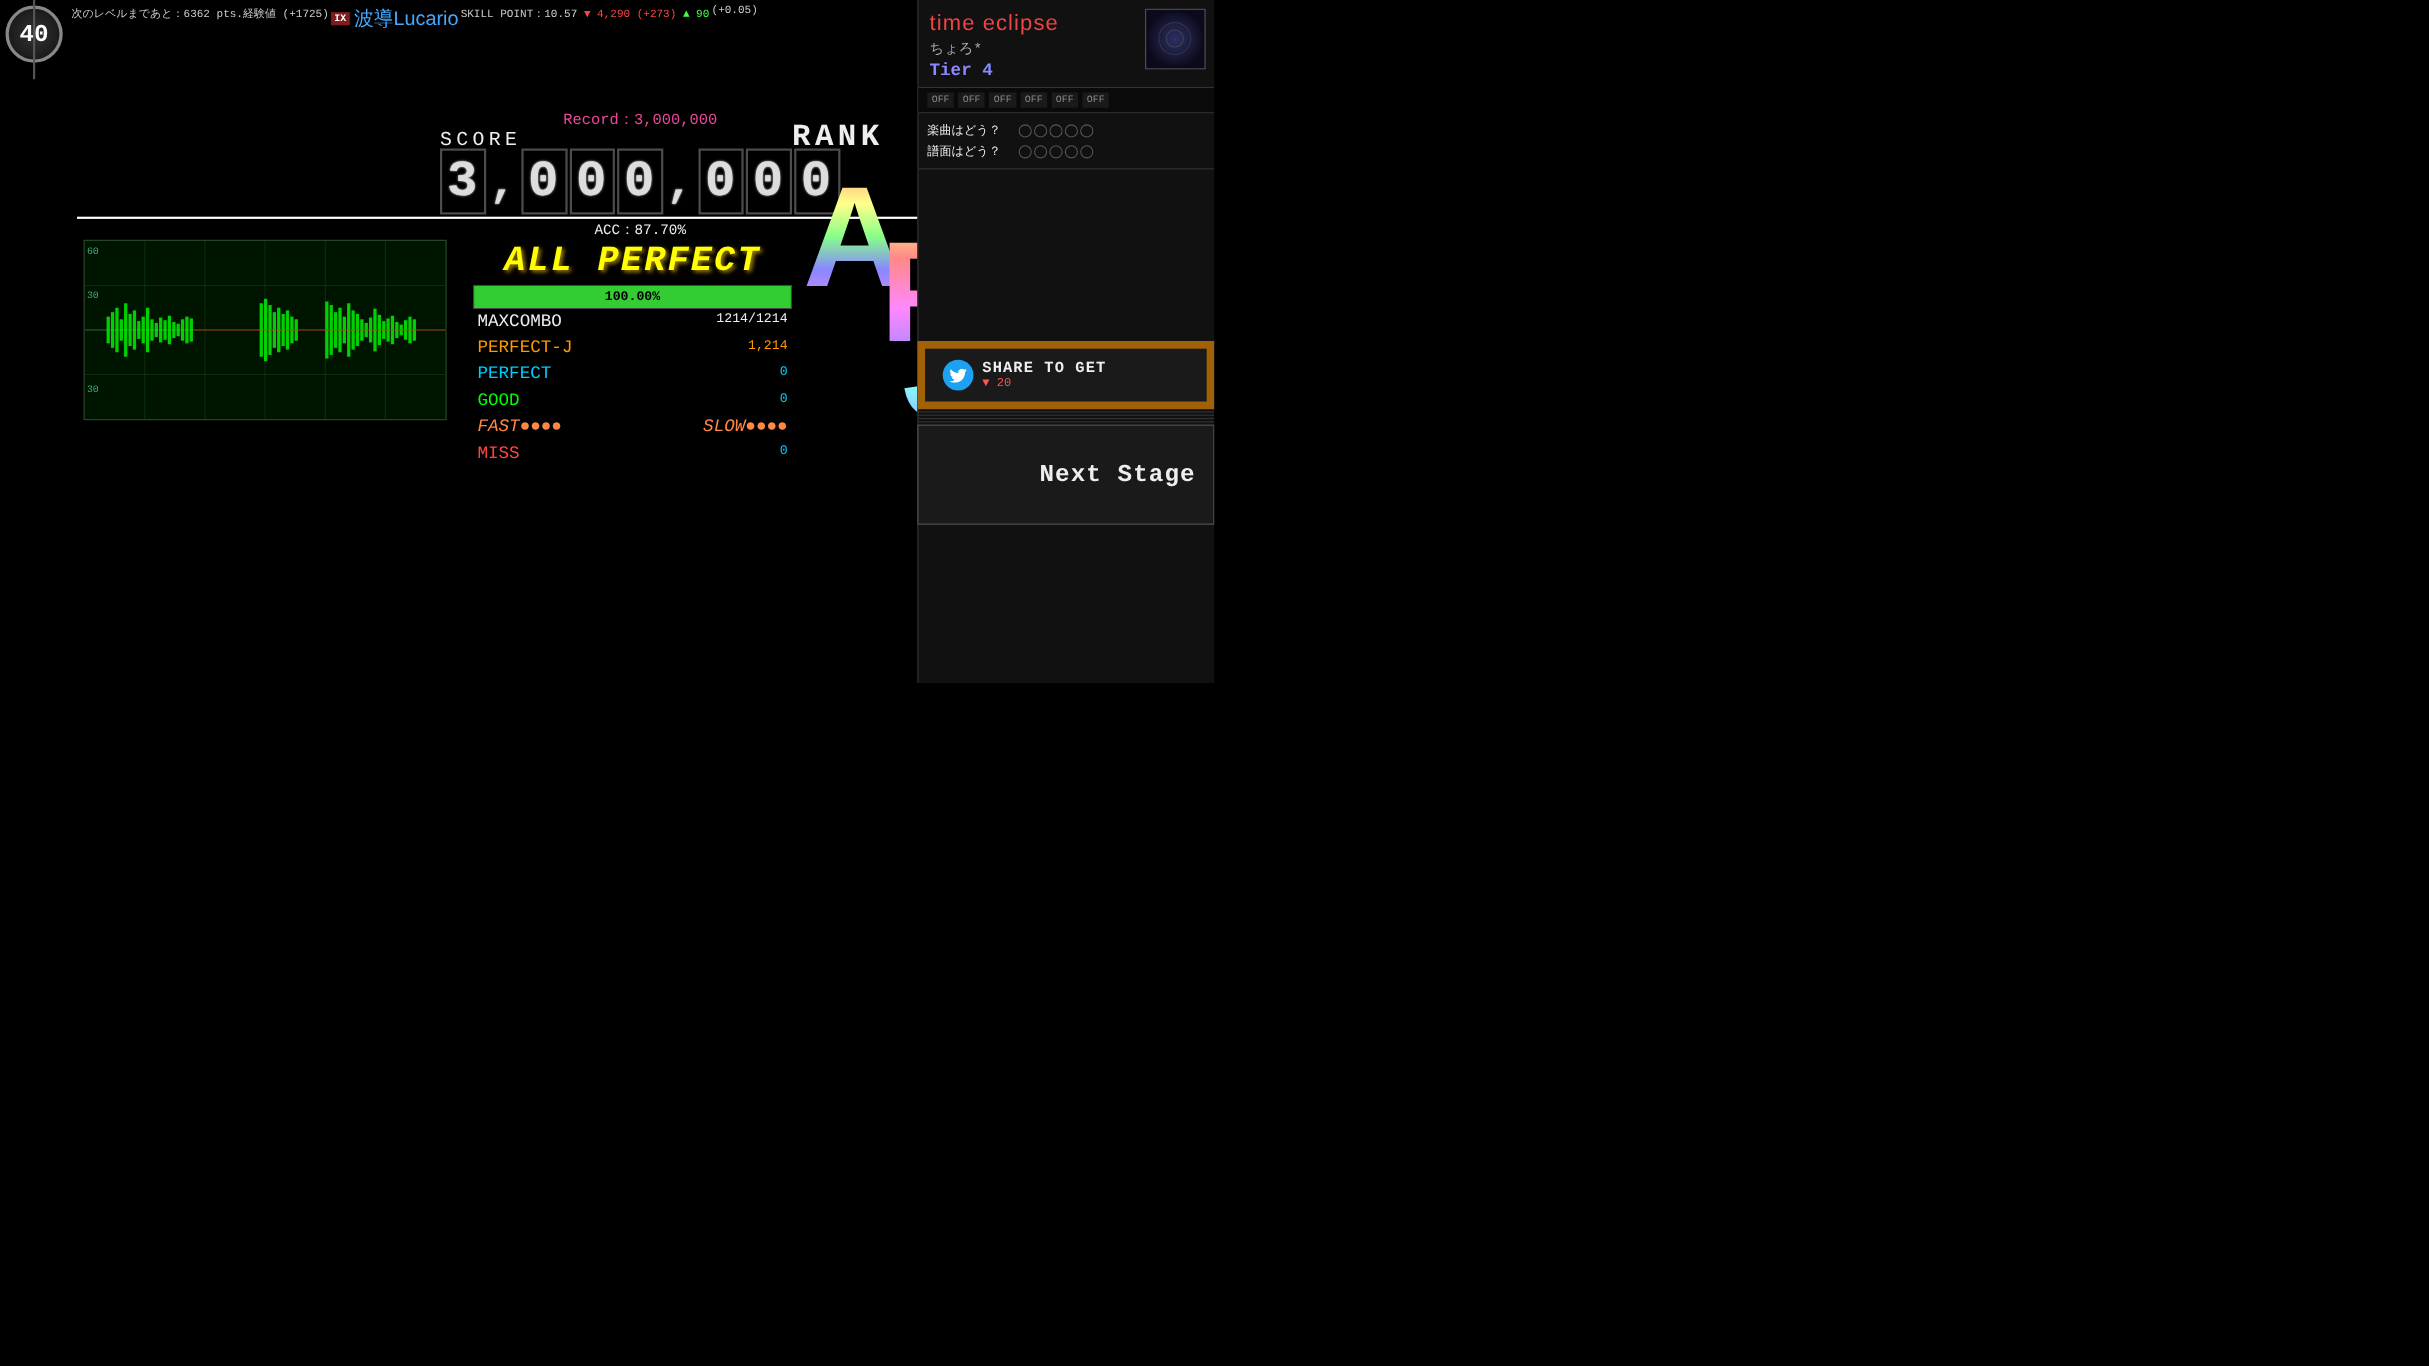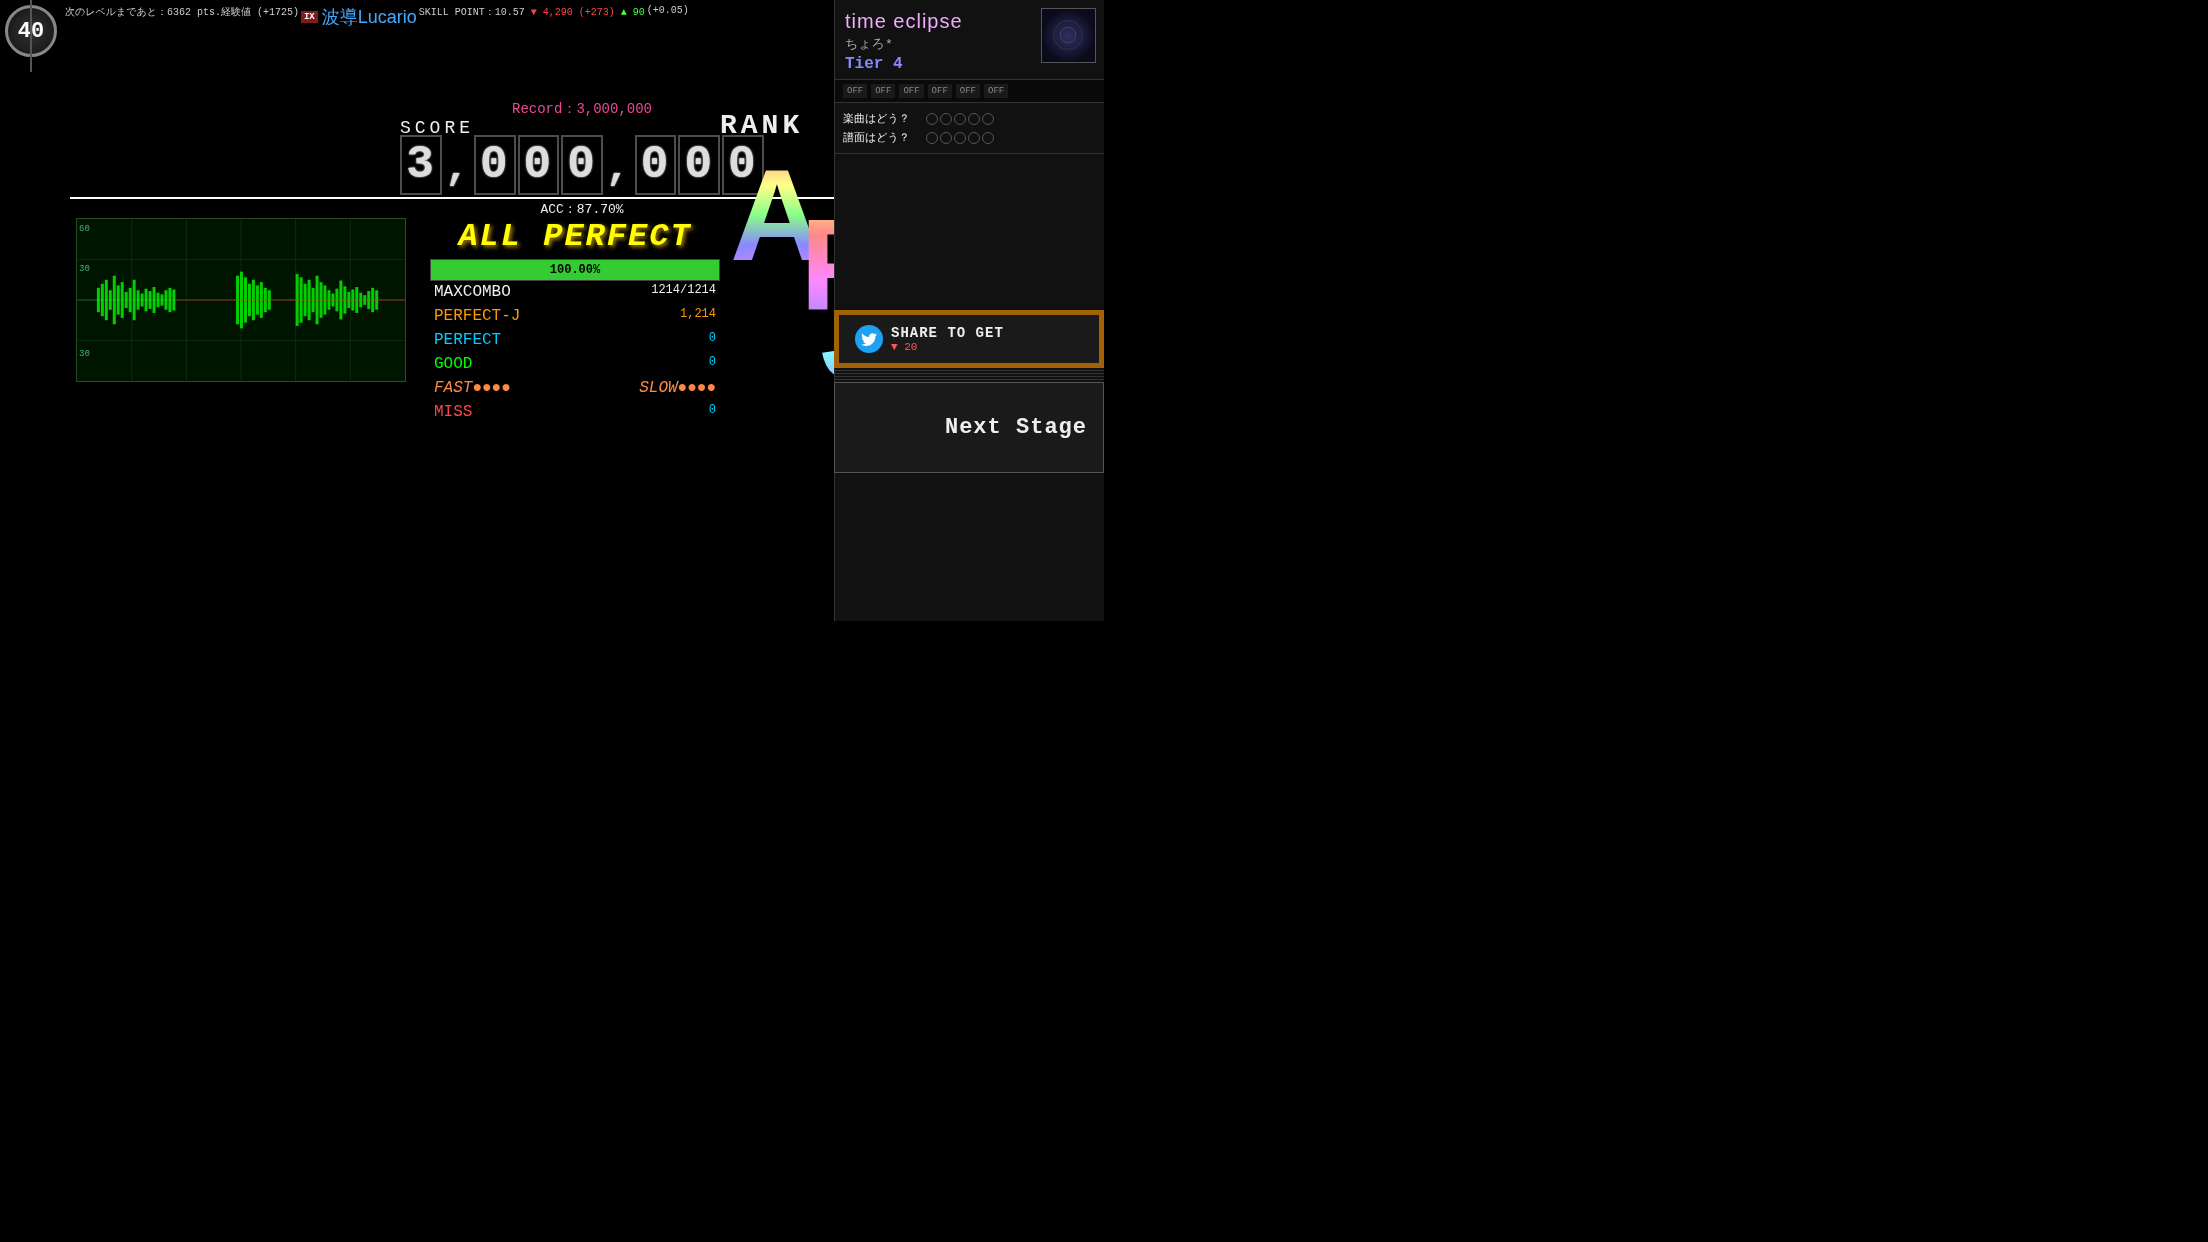--- a/index.html
+++ b/index.html
@@ -236,21 +236,21 @@
       position: absolute;
       top: 0;
       right: 0;
       width: 270px;
       height: 621px;
       background: #111;
       border-left: 1px solid #333;
     }
     .song-title {
       font-size: 20px;
-      color: #f0abfc;
+      color: #ef4444;
       font-family: sans-serif;
       padding: 10px 2px 2px 10px;
       letter-spacing: 1px;
     }
     .song-artist {
       font-size: 13px;
       color: #aaa;
       padding: 0 10px;
     }
     .song-tier {
@@ -371,21 +371,21 @@
       position: absolute;
       top: 310px;
       right: 0;
       width: 270px;
     }
     .share-btn {
       display: flex;
       align-items: center;
       gap: 8px;
       background: #1a1a1a;
-      border: 5px solid #a16207;
+      border: 7px solid #a16207;
       padding: 10px 16px;
       cursor: pointer;
       width: 100%;
       margin-bottom: 2px;
     }
     .twitter-icon {
       width: 28px;
       height: 28px;
       background: #1da1f2;
       border-radius: 50%;

